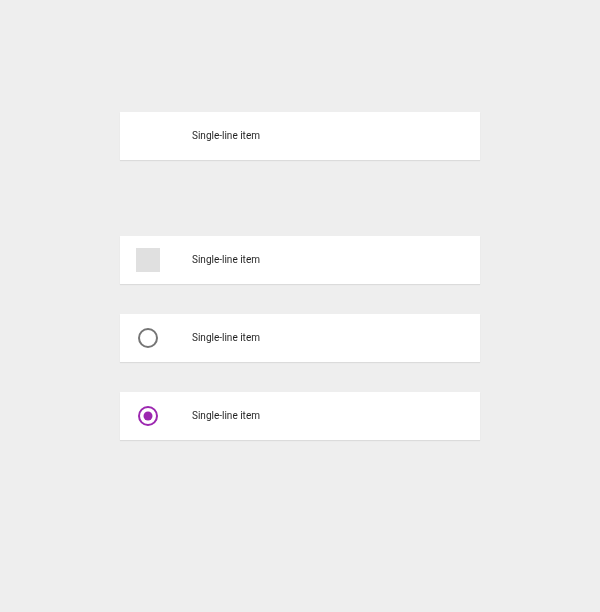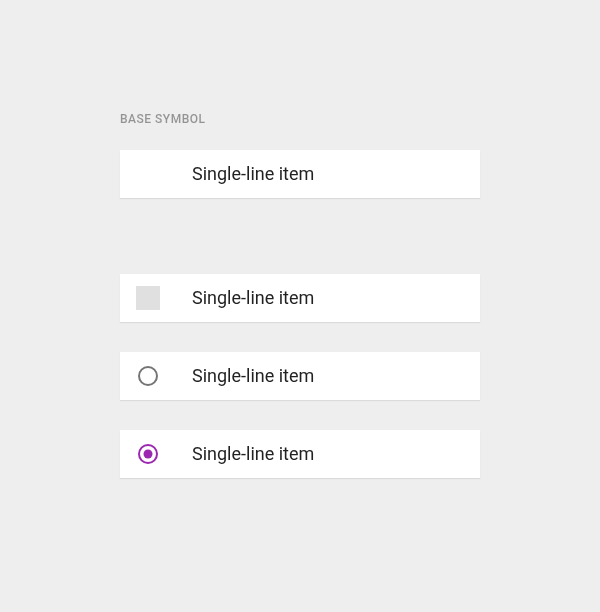--- a/index.html
+++ b/index.html
@@ -29,38 +29,37 @@
     margin-bottom: 30px;
   }
   .leading {
     width: 72px;
     display: flex;
     align-items: center;
     justify-content: flex-start;
     padding-left: 16px;
   }
   .label {
-    font-size: 18px;
+    font-size: 10px;
     color: rgba(0,0,0,0.87);
     line-height: 48px;
   }
   .square {
     width: 24px;
     height: 24px;
     background: #e0e0e0;
   }
   .gap { height: 46px; }
   svg { display: block; }
 </style>
 </head>
 <body>
 
 <div class="container">
 
-  <div class="section-header">BASE SYMBOL</div>
 
   <div class="list-item">
     <div class="leading"></div>
     <div class="label">Single-line item</div>
   </div>
 
   <div class="gap"></div>
 
 
   <div class="list-item">

